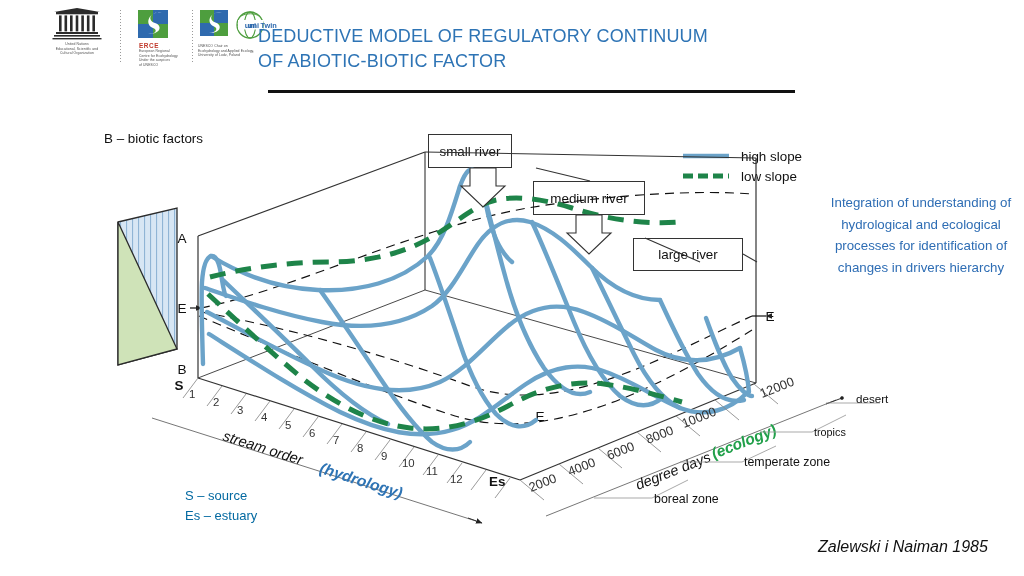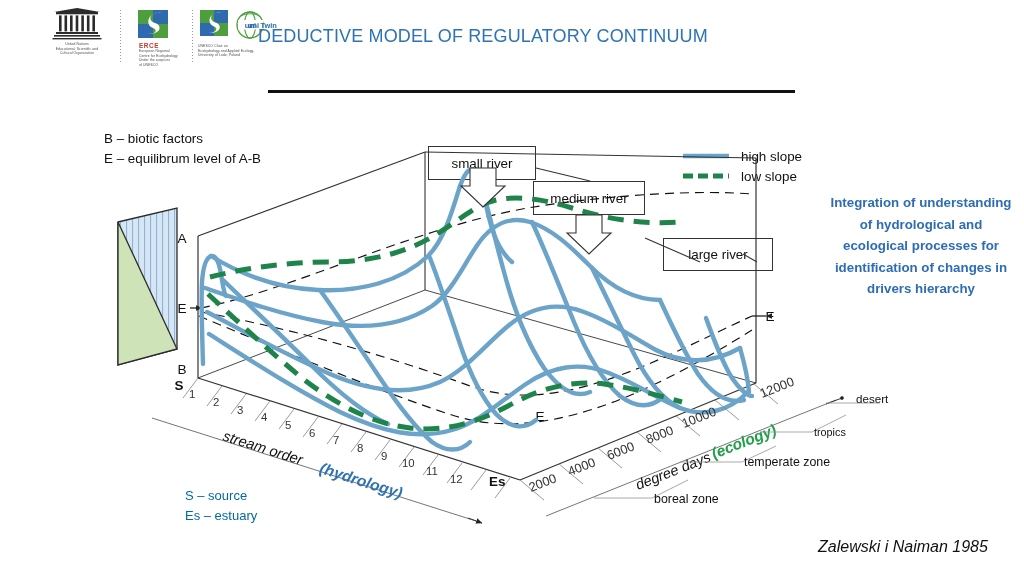--- a/index.html
+++ b/index.html
@@ -35,40 +35,40 @@
   
   #slope-legend{left:682px;top:146px;width:175px;font-size:13.4px;color:#111;}
   .legend-row{display:flex;align-items:center;height:20px;}
   .swatch{width:48px;height:20px;margin-right:11px;flex:0 0 48px;}
   .lbl{white-space:nowrap;}
 
   
   #integration-text{
     left:826px;top:192px;width:190px;
     color:#2E6DB4;font-size:13.3px;line-height:21.5px;
-    font-weight:bold;text-align:center;
+    font-weight:normal;text-align:center;
   }
 
   
   #ab-panel-label{
     left:96px;top:258px;width:90px;
     transform:rotate(-90deg);transform-origin:center center;
     font-size:14px;color:#111;text-align:center;
   }
 
   
   .callout{
     background:#fff;border:1px solid #333;
     font-size:13.4px;color:#111;
     display:flex;align-items:center;justify-content:center;
     box-sizing:border-box;
   }
-  #callout-small{left:428px;top:134px;width:108px;height:34px;margin-top:12px;}
+  #callout-small{left:428px;top:134px;width:84px;height:34px;}
   #callout-medium{left:533px;top:181px;width:112px;height:34px;}
-  #callout-large{left:633px;top:238px;width:110px;height:33px;margin-left:30px;}
+  #callout-large{left:633px;top:238px;width:110px;height:33px;}
 
   
   .axlabel{font-size:13.6px;color:#111;}
 
   #citation{
     left:818px;top:538px;font-size:16px;color:#111;
     font-style:italic;
   }
 
   svg{display:block;}
@@ -144,26 +144,26 @@
     </svg>
     <div style="position:absolute;left:50px;top:13px;font-size:7.4px;color:#2F6AAE;font-weight:bold;">uni Twin</div>
     <div class="logo-caption" style="text-align:left;">
       UNESCO Chair on<br>Ecohydrology and Applied Ecology,<br>University of Lodz, Poland
     </div>
   </div>
 </div>
 
 <div class="abs" id="page-title">
   <div>DEDUCTIVE MODEL OF REGULATORY CONTINUUM</div>
+  <div>OF ABIOTIC-BIOTIC FACTOR</div>
 </div>
 <div class="abs" id="title-rule"></div>
 
 <div class="abs" id="factor-key">
   <div>B – biotic factors</div>
-  <div>E – equilibrum level of A-B</div>
 </div>
 
 <div class="abs" id="source-key">
   <div>S – source</div>
   <div>Es – estuary</div>
 </div>
 
 <div class="abs" id="slope-legend">
   <div class="legend-row">
     <span class="swatch">

